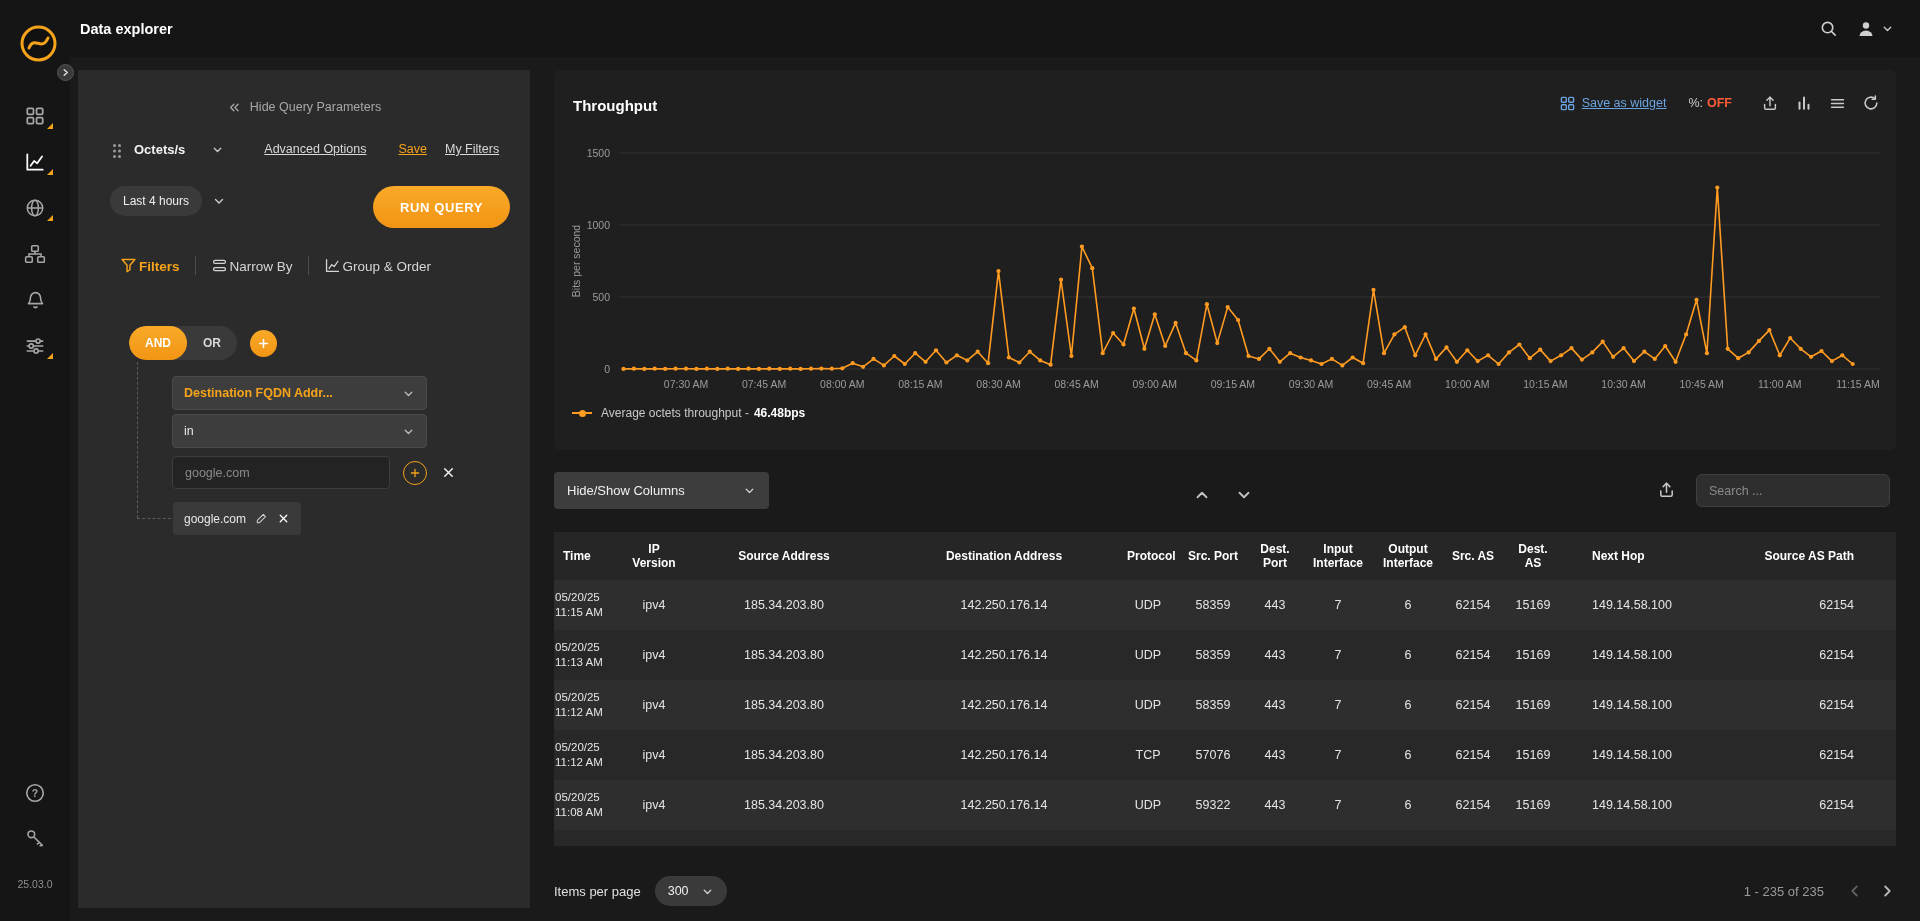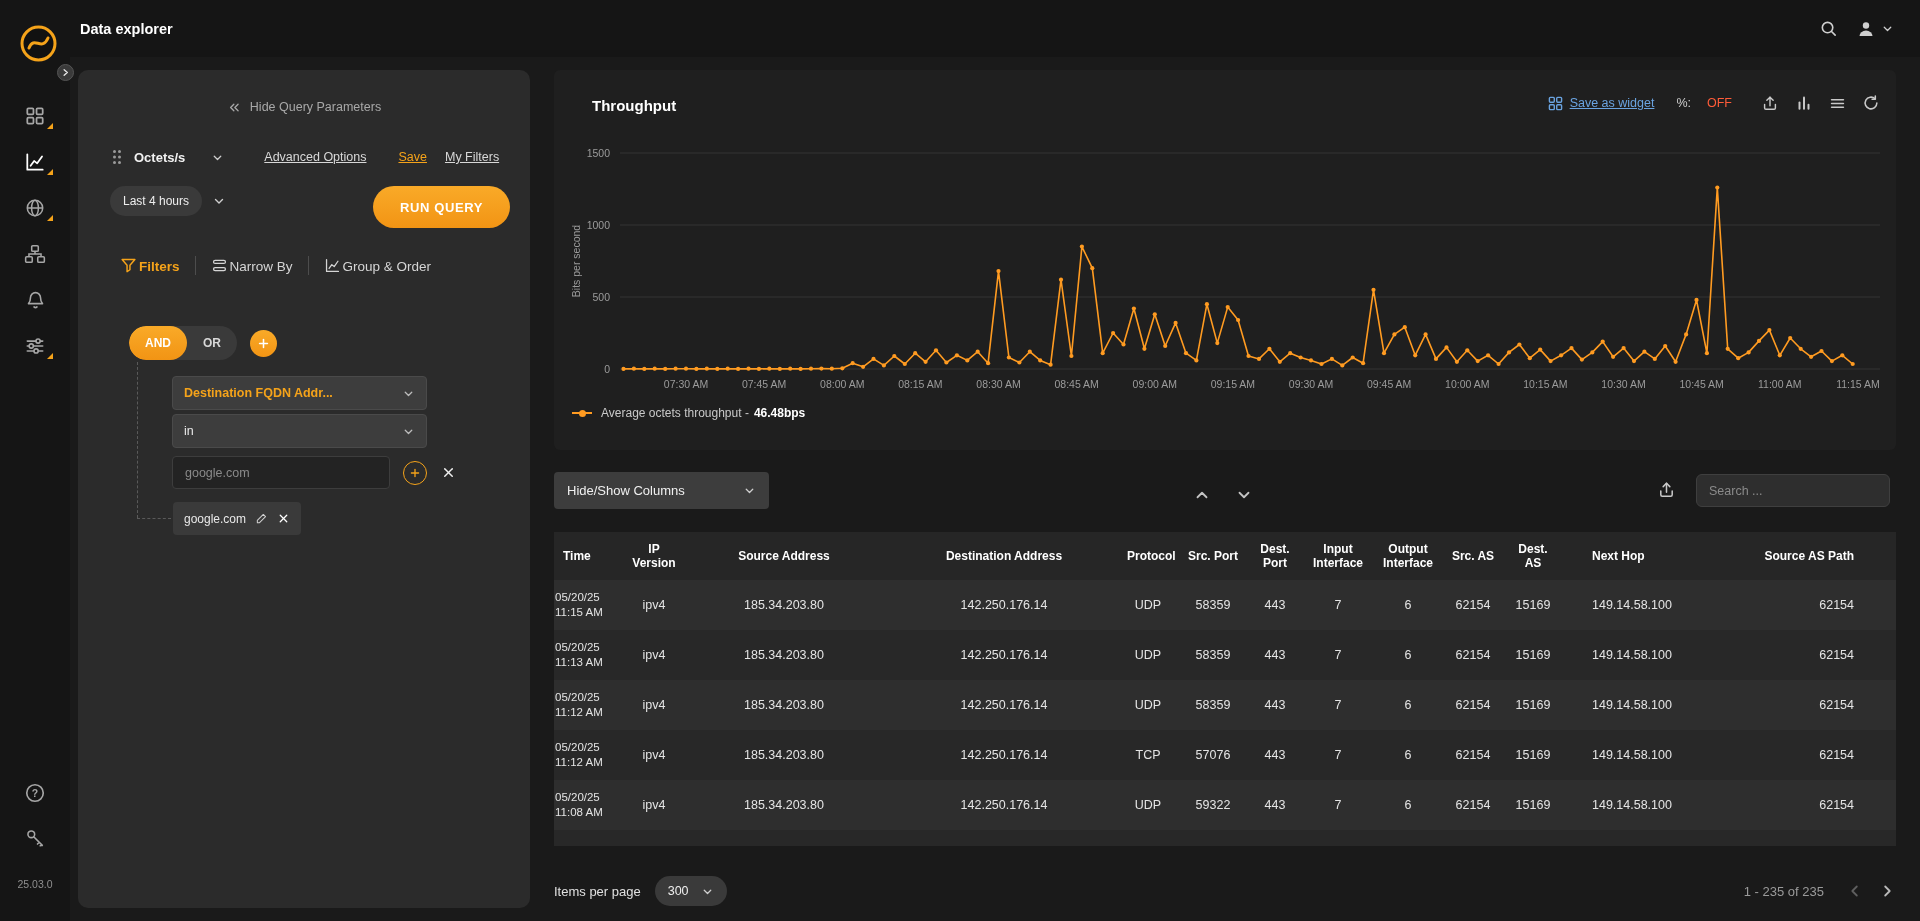--- a/index.html
+++ b/index.html
@@ -34,24 +34,24 @@
   .sb-item{position:absolute;left:0;width:70px;height:26px;display:flex;align-items:center;justify-content:center;
     color:#a6a6a6;cursor:pointer}
   .version{position:absolute;top:878px;left:0;width:70px;text-align:center;font-size:10.5px;color:#8f8f8f}
 
   .collapse-toggle{position:absolute;left:57px;top:64px;width:17px;height:17px;border-radius:50%;
     background:#3a3a3a;border:1px solid #555;color:#e8e8e8;display:flex;align-items:center;justify-content:center;
     z-index:9;cursor:pointer}
 
   
   .query-panel{position:absolute;left:78px;top:70px;width:452px;height:838px;background:#2b2b2b;
-    border-radius:10px;z-index:3}
+    border-radius:1px;z-index:3}
   .qp-header{position:absolute;top:30px;left:0;width:100%;display:flex;justify-content:center;
     align-items:center;gap:8px;color:#a8a8a8;font-size:12.5px;cursor:pointer}
-  .metric-row{position:absolute;top:72px;left:32px;right:16px;height:30px;display:flex;align-items:center}
+  .metric-row{position:absolute;top:72px;left:32px;right:16px;height:30px;display:flex;align-items:flex-start}
   .drag-dots{color:#9a9a9a;margin-right:10px;cursor:grab}
   .metric-select{display:flex;align-items:center;gap:26px;color:#f2f2f2;font-size:13px;font-weight:bold;cursor:pointer}
   .qp-link{color:#d8d8d8;font-size:12.5px;text-decoration:underline;cursor:pointer}
   .qp-link.orange{color:var(--accent)}
   .metric-row .ml40{margin-left:40px}.metric-row .ml32{margin-left:32px}.metric-row .ml18{margin-left:18px}
 
   .time-row{position:absolute;top:116px;left:32px;display:flex;align-items:center}
   .time-pill{height:30px;background:#3a3a3a;border-radius:15px;display:flex;align-items:center;
     padding:0 13px;font-size:12px;color:#eee;cursor:pointer}
   .time-chevron{margin-left:10px;color:#cfcfcf;cursor:pointer}
@@ -89,27 +89,27 @@
     color:var(--accent);margin-left:13px;display:flex;align-items:center;justify-content:center;cursor:pointer}
   .remove-row{margin-left:14px;color:#f0f0f0;cursor:pointer}
 
   .chip-row{position:absolute;left:95px;top:432px}
   .chip{display:inline-flex;align-items:center;gap:9px;height:33px;background:#3a3a3a;border-radius:4px;
     padding:0 11px;font-size:12px;color:#e8e8e8}
   .chip .cicon{color:#cfcfcf;cursor:pointer}
 
   
   .chart-panel{position:absolute;left:554px;top:70px;width:1342px;height:380px;background:#1f1f1f;border-radius:6px}
-  .chart-title{position:absolute;left:38px;top:27px;font-size:15px;font-weight:bold;color:#fff}
+  .chart-title{position:absolute;left:19px;top:27px;font-size:15px;font-weight:bold;color:#fff}
   .chart-controls{position:absolute;right:16px;top:24px;display:flex;align-items:center}
   .widget-link{display:flex;align-items:center;gap:7px;color:var(--link-blue);font-size:12.5px;cursor:pointer}
   .widget-link span{text-decoration:underline}
   .pct{margin-left:22px;font-size:12.5px}
   .pct-label{color:#cfcfcf}
-  .pct-value{color:var(--off-red);font-weight:normal;margin-left:16px;cursor:pointer}
+  .pct-value{color:var(--off-red);font-weight:bold;margin-left:4px;cursor:pointer}
   .cp-icon{color:#c9c9c9;cursor:pointer;margin-left:16px}
   .cp-icon.first{margin-left:29px}
   #chart-svg{position:absolute;left:16px;top:70px}
   .gridline{stroke:#353535;stroke-width:1}
   .ytick{fill:#9b9b9b;font-size:10.5px;text-anchor:end}
   .xtick{fill:#9b9b9b;font-size:10.5px;text-anchor:middle}
   .ylabel{fill:#9b9b9b;font-size:10.5px;text-anchor:middle}
   .series-line{fill:none;stroke:var(--chart-line);stroke-width:1.6;stroke-linejoin:round}
   .series-dot{fill:var(--chart-line)}
   .legend{position:absolute;left:18px;top:336px;display:flex;align-items:center;gap:9px;font-size:12px}

